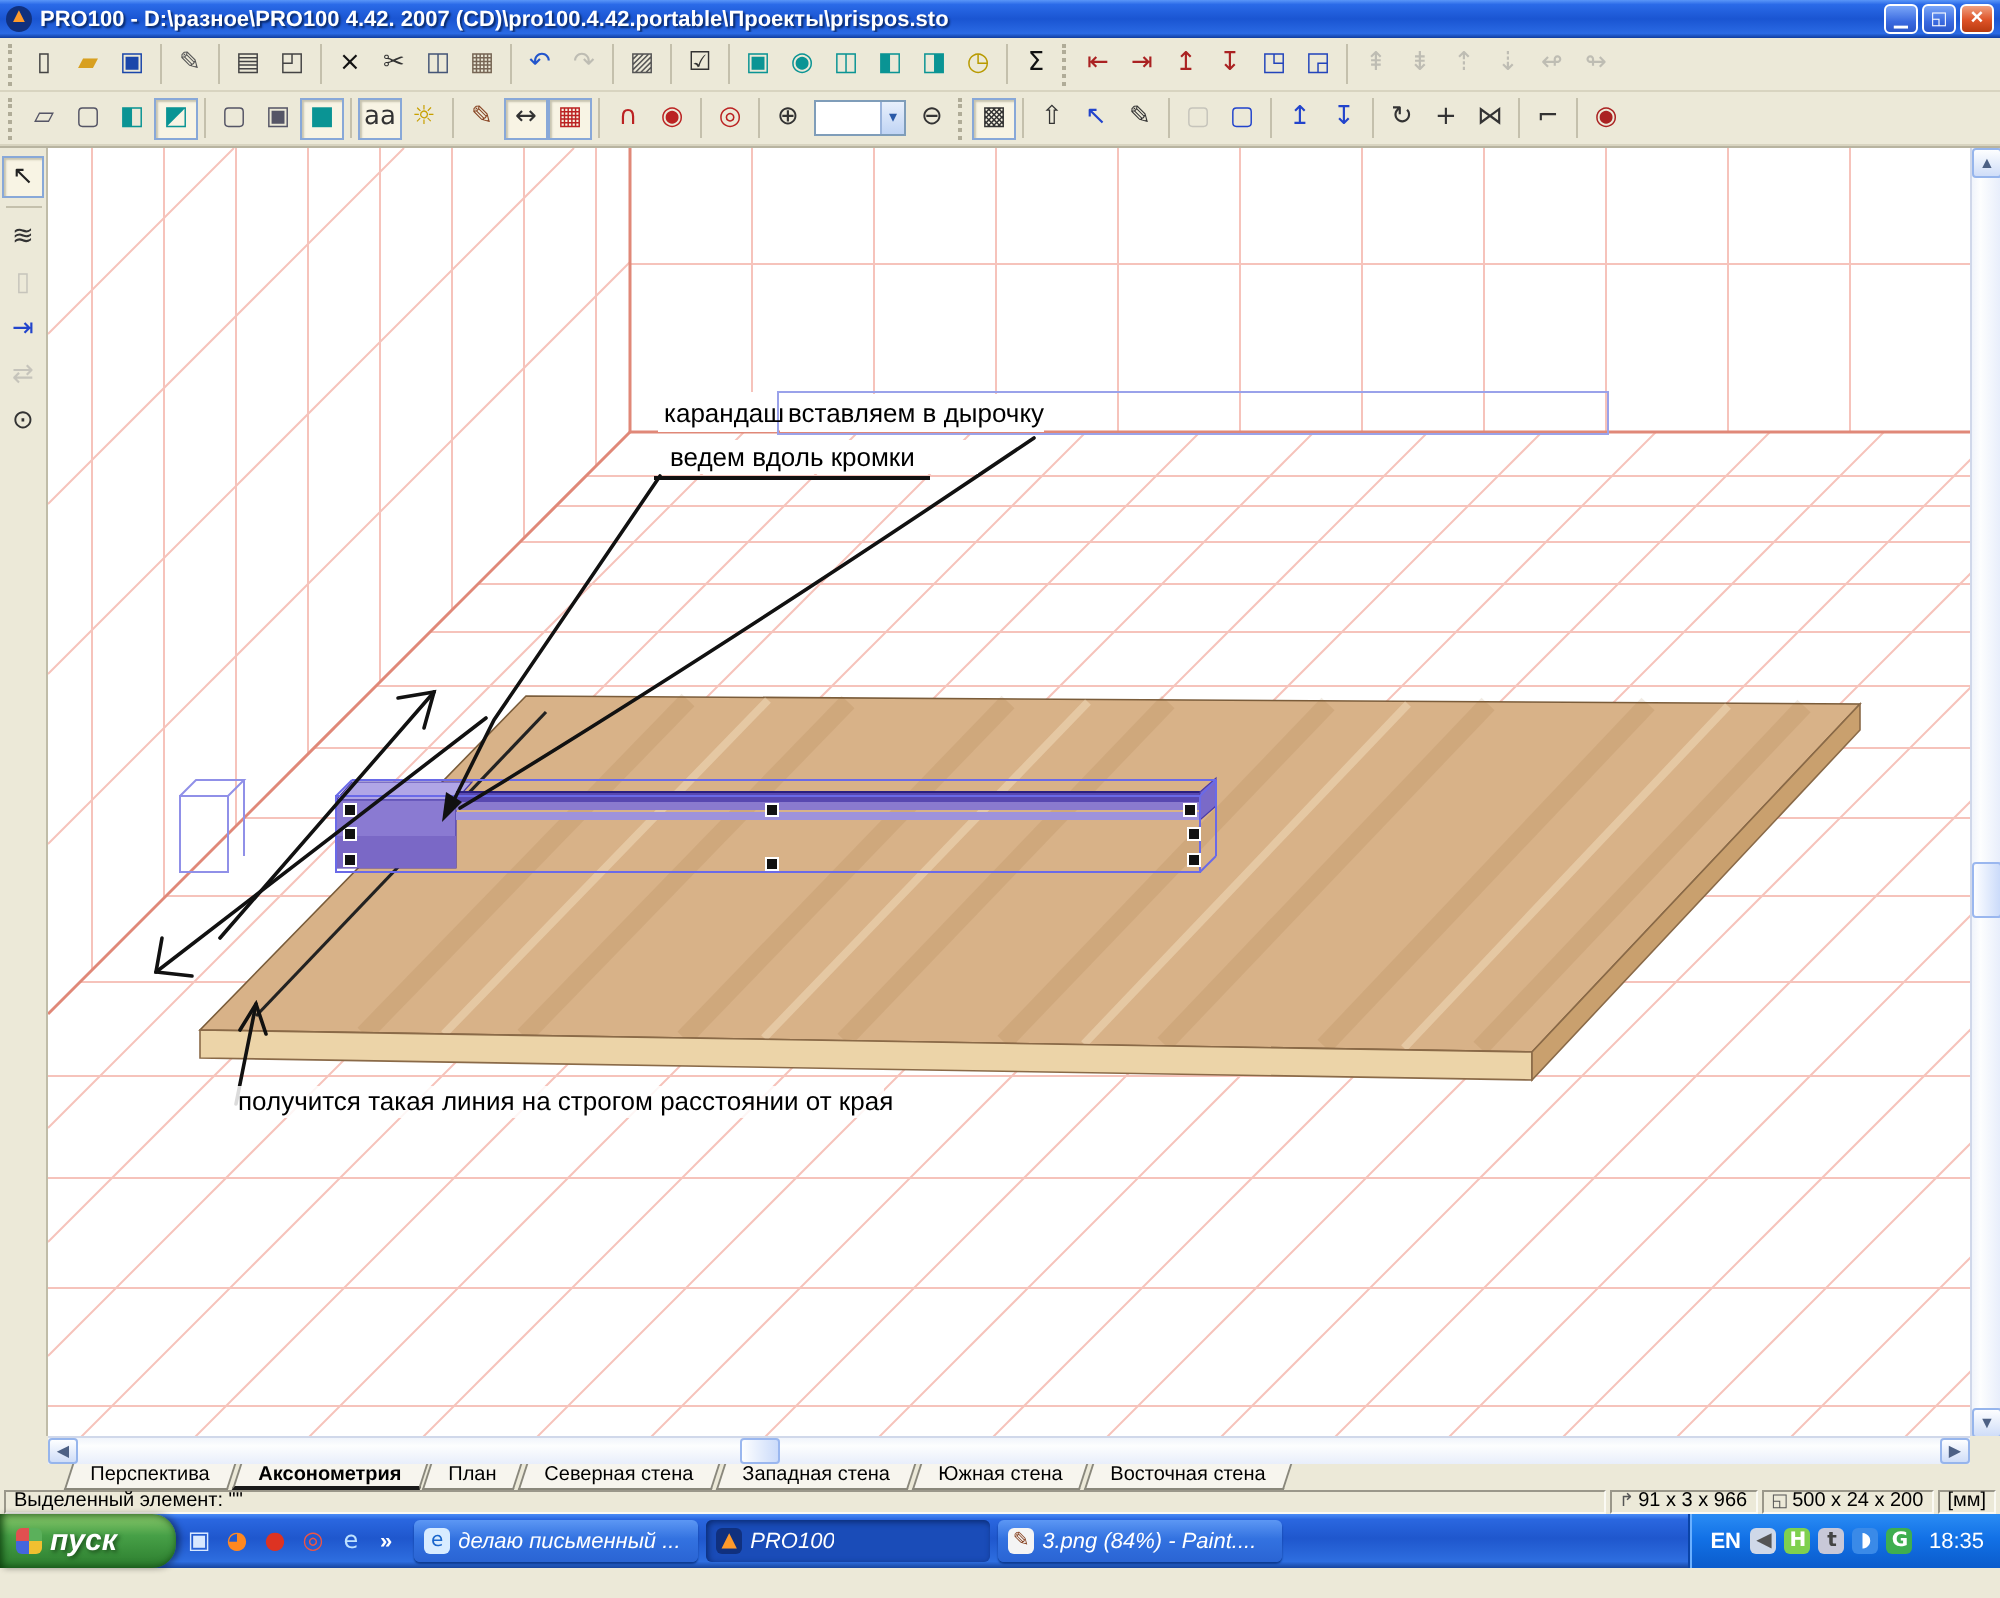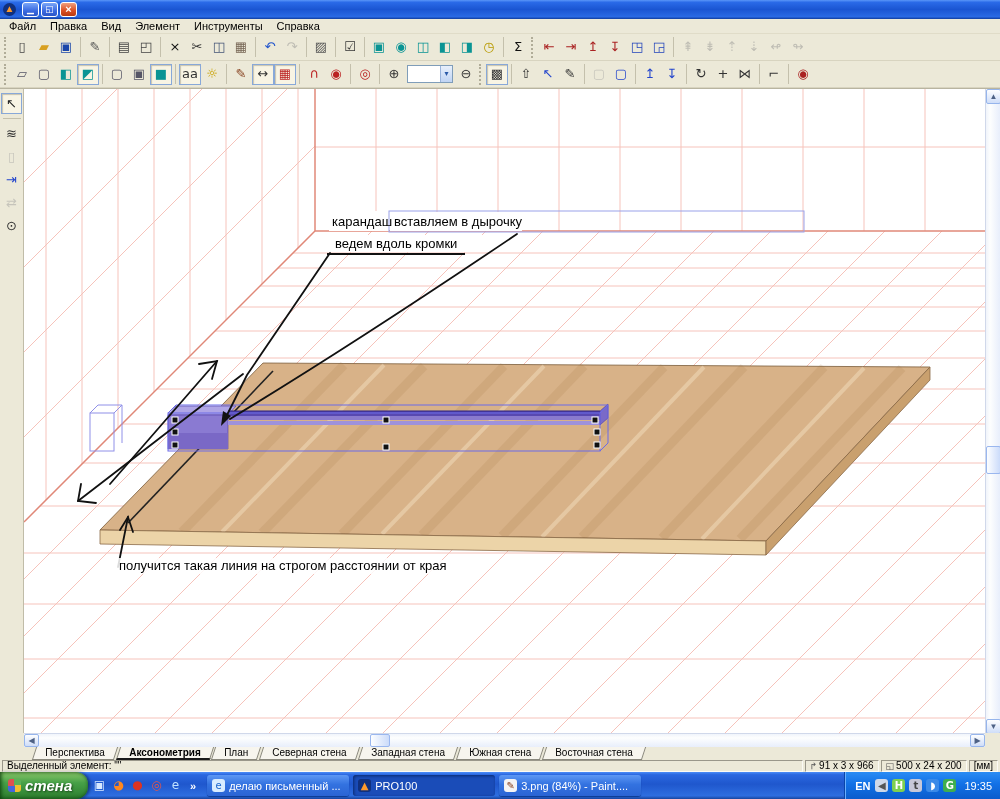--- a/index.html
+++ b/index.html
@@ -80,51 +80,44 @@
   #quicklaunch { display:flex; align-items:center; gap:4px; padding:0 4px; }
   .ql { width:15px; height:15px; font-family:"DejaVu Sans",sans-serif; font-size:12px; line-height:15px; text-align:center; }
   #ql-more { color:#fff; font-size:11px; font-weight:bold; margin:0 3px; }
   #tasks { display:flex; gap:4px; flex:1; padding-left:8px; }
   .task { width:142px; height:21px; display:flex; align-items:center; gap:4px; padding:0 5px; border-radius:3px;
     background:linear-gradient(180deg,#5c97f4,#3372e0 45%,#2a64d4); box-shadow:0 1px 1px #0c3a90;
     color:#fff; font-size:11px; white-space:nowrap; overflow:hidden; }
   .task.active { background:#1a4cb8; box-shadow:inset 1px 1px 3px #0a2a70; }
   .task .ticon { flex:0 0 13px; width:13px; height:13px; border-radius:3px; font-size:10px; line-height:13px; text-align:center;
     font-family:"DejaVu Sans",sans-serif; }
-  .task span.tlabel { overflow:hidden; text-overflow:ellipsis; }
+  .task span.tlabel { overflow:hidden; text-overflow:ellipsis;font-style:italic; }
   #tray { height:27px; display:flex; align-items:center; gap:5px; padding:0 8px 0 10px;
     background:linear-gradient(180deg,#2a8cf4 0%,#1271e6 45%,#0b5ccc 100%);
     border-left:1px solid #0a44a8; box-shadow:1px 0 0 #6ab0ff inset; color:#fff; }
   #tray .tri { width:13px; height:13px; border-radius:3px; font-size:10px; line-height:13px; text-align:center;
     font-family:"DejaVu Sans",sans-serif; font-weight:bold; }
   #tray-lang { font-weight:bold; font-size:11px; }
   #tray-time { font-size:11px; margin-left:3px; }
 
   svg text { font-family:"Liberation Sans", sans-serif; }
 </style>
 </head>
 <body>
 
 <div id="app">
 
   <div id="titlebar">
     <div id="title-icon">▲</div>
+    <div id="title-text">PRO100 - D:\разное\PRO100 4.42. 2007 (CD)\pro100.4.42.portable\Проекты\prispos.sto</div>
     <div class="winbtn">▁</div>
     <div class="winbtn">◱</div>
     <div class="winbtn close">×</div>
   </div>
 
-  <div id="menubar">
-      <span class="menu-item">Файл</span>
-      <span class="menu-item">Правка</span>
-      <span class="menu-item">Вид</span>
-      <span class="menu-item">Элемент</span>
-      <span class="menu-item">Инструменты</span>
-      <span class="menu-item">Справка</span>
-    </div>
 
   <div id="toolbar-main" class="toolbar">
       <span class="grip"></span>
       <button class="tbtn" style="color: rgb(68, 68, 68);">▯</button>
       <button class="tbtn" style="color: rgb(216, 160, 32);">▰</button>
       <button class="tbtn" style="color: rgb(26, 70, 170);">▣</button>
       <span class="tsep"></span>
       <button class="tbtn" style="color: rgb(85, 85, 85);">✎</button>
       <span class="tsep"></span>
       <button class="tbtn" style="color: rgb(68, 68, 68);">▤</button>
@@ -434,21 +427,21 @@
     </div>
     <div class="spanel">
       <span class="sico">◱</span><span>500 x 24 x 200</span>
     </div>
     <div class="spanel">[мм]</div>
   </div>
 
   <div id="taskbar">
     <div id="startbtn">
       <span id="startflag"></span>
-      <span>стена</span>
+      <span>пуск</span>
     </div>
     <div id="quicklaunch">
         <span class="ql" style="color: rgb(216, 232, 255);">▣</span>
         <span class="ql" style="color: rgb(255, 136, 32);">◕</span>
         <span class="ql" style="color: rgb(221, 51, 34);">●</span>
         <span class="ql" style="color: rgb(238, 85, 68);">◎</span>
         <span class="ql" style="color: rgb(191, 226, 255);">e</span>
       </div>
     <div id="ql-more">»</div>
     <div id="tasks">
@@ -467,17 +460,17 @@
       </div>
     <div id="tray">
       <span id="tray-lang">EN</span>
       <span id="tray-icons" style="display:flex;gap:4px;">
           <span class="tri" style="background: rgb(207, 216, 232); color: rgb(85, 85, 85);">◀</span>
           <span class="tri" style="background: rgb(127, 208, 79); color: rgb(255, 255, 255);">H</span>
           <span class="tri" style="background: rgb(200, 200, 216); color: rgb(68, 68, 68);">t</span>
           <span class="tri" style="background: rgb(58, 138, 232); color: rgb(255, 255, 255);">◗</span>
           <span class="tri" style="background: rgb(63, 174, 79); color: rgb(255, 255, 255);">G</span>
         </span>
-      <span id="tray-time">19:35</span>
+      <span id="tray-time">18:35</span>
     </div>
   </div>
 
 </div>
 
 </body></html>

